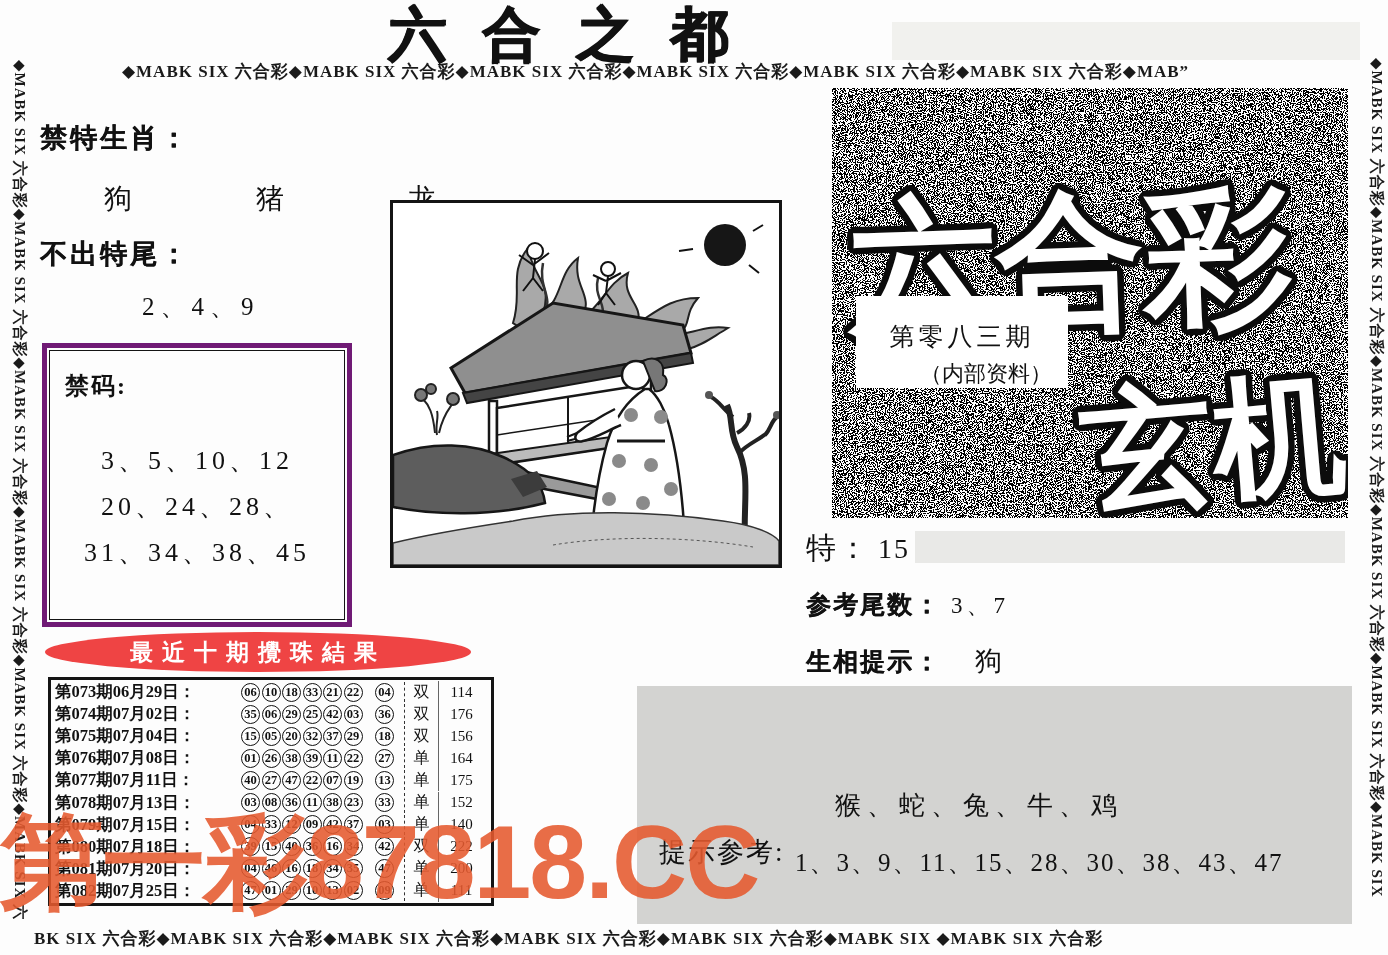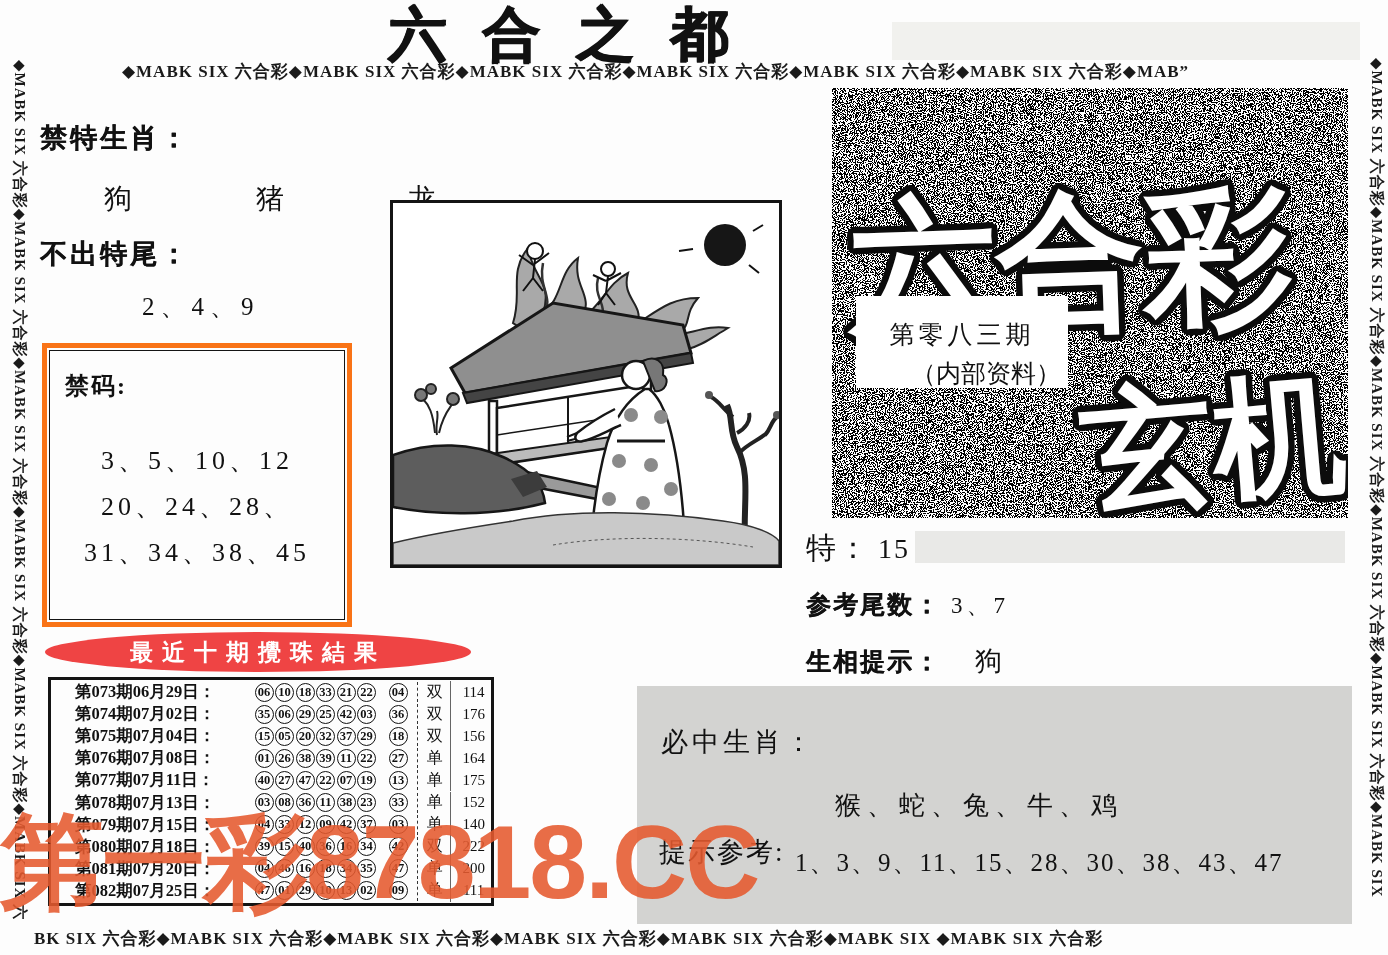--- a/index.html
+++ b/index.html
@@ -17,49 +17,49 @@
   .strip-left{left:29px;top:60px;}
   .strip-right{left:1386px;top:58px;}
   
   .masthead{left:388px;top:-4px;width:470px;font-size:58px;font-weight:900;
     letter-spacing:36px;white-space:nowrap;text-shadow:1.5px 0 #111,0 1px #111;}
   .tr-gray{left:892px;top:22px;width:468px;height:38px;background:#f1f1ee;}
   
   .h-label{font-size:27px;font-weight:bold;letter-spacing:3px;text-shadow:.6px 0 #111;}
   .ban-zodiac-v{left:104px;top:180px;font-size:28px;letter-spacing:48px;white-space:nowrap;}
   .ban-tail-v{left:142px;top:290px;font-size:25px;letter-spacing:6px;}
-  .ban-box{left:42px;top:343px;width:300px;height:274px;border:5px solid #f97316;
+  .ban-box{left:42px;top:343px;width:300px;height:274px;border:5px solid #701a75;
     box-shadow:inset 0 0 0 2px #fdfdfd, inset 0 0 0 3px #141414;}
   .ban-box .lbl{position:absolute;left:18px;top:22px;font-size:24px;font-weight:bold;letter-spacing:2px;}
   .ban-lines{position:absolute;left:0;top:90px;width:100%;text-align:center;
     font-size:26px;line-height:46px;letter-spacing:4px;}
   
   .oval{left:45px;top:632px;width:426px;height:40px;background:#ef4444;border-radius:50%;
     color:#fff;font-size:23px;font-weight:bold;letter-spacing:9px;
     display:flex;align-items:center;justify-content:center;white-space:nowrap;}
   .rtable{left:48px;top:677px;width:446px;height:229px;border:3px solid #141414;
     display:flex;flex-direction:column;justify-content:space-around;padding:1px 0 1px 4px;box-sizing:border-box;}
   .row{display:flex;align-items:center;height:22px;}
-  .rdate{width:186px;font-weight:bold;font-size:16.5px;white-space:nowrap;letter-spacing:0;margin-left:20px;}
+  .rdate{width:186px;font-weight:bold;font-size:16.5px;white-space:nowrap;letter-spacing:0;}
   .ball{width:19px;height:19px;min-width:19px;border:1.7px solid #111;border-radius:50%;
     display:inline-flex;align-items:center;justify-content:center;
     font-size:12.5px;font-weight:bold;margin-right:1.5px;box-sizing:border-box;}
   .ball.special{margin-left:11px;}
   .sepd{border-left:1.6px dashed #333;height:20px;margin:0 6px 0 8px;}
   .parity{font-size:16px;width:22px;text-align:center;}
   .seps{border-left:1px solid #666;height:22px;margin:0 5px;}
   .sum{font-size:15px;width:36px;text-align:center;}
   
   .illu{left:390px;top:200px;width:392px;height:368px;border:3px solid #141414;background:#fff;box-sizing:border-box;}
   
   .panel{left:832px;top:88px;width:516px;height:430px;background:#fff;}
   .issue-box{left:856px;top:296px;width:212px;height:92px;background:#fff;
     display:flex;flex-direction:column;align-items:center;justify-content:center;z-index:5;}
   .issue-box .l1{font-size:25px;letter-spacing:4px;margin-top:24px;}
-  .issue-box .l2{font-size:25px;margin-top:6px;margin-left:48px;}
+  .issue-box .l2{font-size:22px;margin-top:6px;margin-left:48px;}
   .spec-strip{left:915px;top:531px;width:430px;height:32px;background:#e9e9e7;}
   .spec-line{left:806px;top:528px;font-size:30px;letter-spacing:2px;}
   .spec-line .v{font-size:28px;margin-left:8px;}
   .ref-line{left:806px;top:588px;}
   .ref-line .v{font-size:23px;margin-left:10px;letter-spacing:4px;}
   .hint-line{left:806px;top:643px;}
   .hint-line .v{font-size:27px;margin-left:34px;}
   .inline-lbl{font-size:25px;font-weight:bold;letter-spacing:2px;text-shadow:.6px 0 #111;}
   
   .must-box{left:637px;top:686px;width:715px;height:238px;background:#d3d3d1;}
@@ -343,21 +343,20 @@
     <span>特：</span><span class="v">15</span>
   </div>
   <div class="abs ref-line">
     <span class="inline-lbl">参考尾数：</span><span class="v">3、7</span>
   </div>
   <div class="abs hint-line">
     <span class="inline-lbl">生相提示：</span><span class="v">狗</span>
   </div>
 
   <div class="abs must-box">
-    <div class="lbl1">必中生肖：</div>
     <div class="vals">猴、蛇、兔、牛、鸡</div>
     <div class="lbl2">提示参考:</div>
     <div class="refs">1、3、9、11、15、28、30、38、43、47</div>
   </div>
 
   <div class="abs watermark">第一彩87818.CC</div>
 
 </div>
 
 </body></html>

